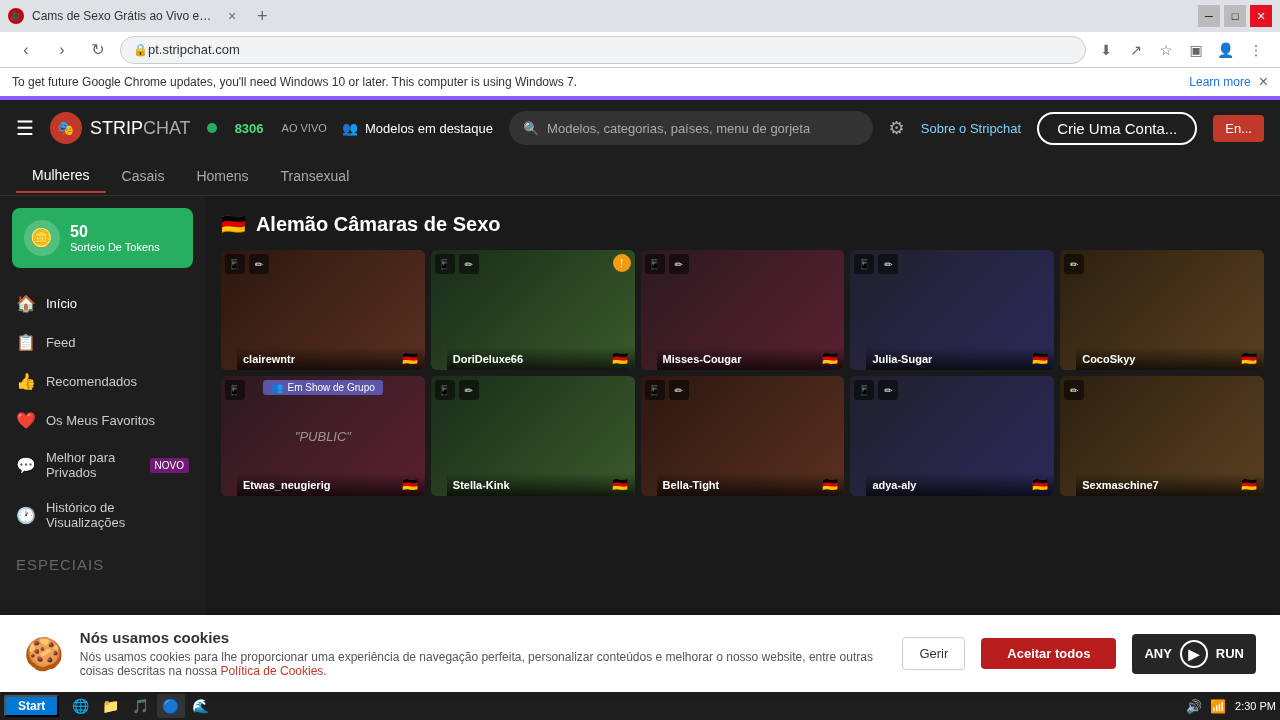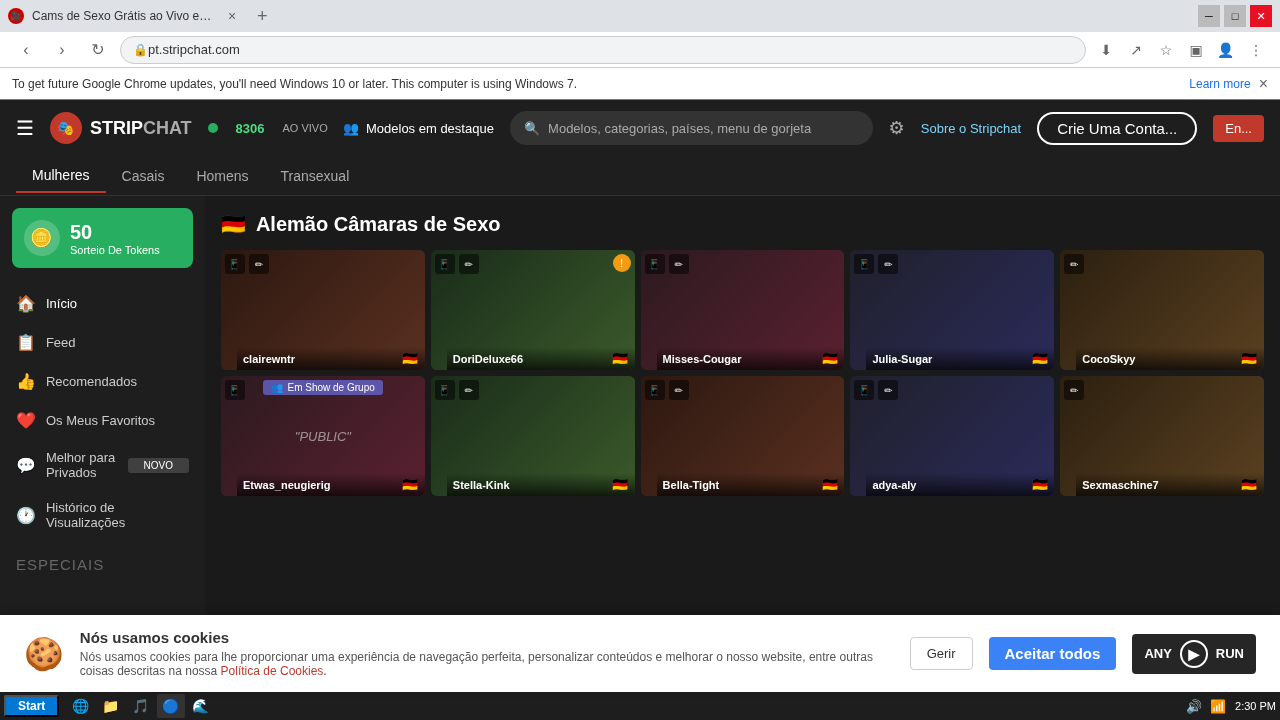--- a/index.html
+++ b/index.html
@@ -13,21 +13,21 @@
     .tab-favicon { width: 16px; height: 16px; background: #c00; border-radius: 50%; font-size: 9px; display: flex; align-items: center; justify-content: center; color: #fff; }
     .tab-close { margin-left: auto; cursor: pointer; color: #666; }
     .tab-new { width: 28px; height: 28px; display: flex; align-items: center; justify-content: center; color: #666; font-size: 18px; cursor: pointer; }
     .address-bar { background: #fff; height: 36px; display: flex; align-items: center; padding: 0 12px; gap: 8px; border-bottom: 1px solid #ccc; }
     .nav-btn { width: 28px; height: 28px; background: none; border: none; cursor: pointer; color: #666; font-size: 16px; display: flex; align-items: center; justify-content: center; border-radius: 50%; }
     .url-field { flex: 1; height: 28px; border: 1px solid #ccc; border-radius: 14px; padding: 0 12px; font-size: 13px; background: #f1f3f4; color: #333; display: flex; align-items: center; }
     .address-icons { display: flex; gap: 6px; align-items: center; }
     .addr-icon { width: 24px; height: 24px; display: flex; align-items: center; justify-content: center; color: #666; cursor: pointer; border-radius: 50%; font-size: 14px; }
 
     
-    .update-banner { background: #fff; height: 32px; display: flex; align-items: center; padding: 0 12px; font-size: 12px; color: #333; border-bottom: 1px solid #8b5cf6; }
+    .update-banner { background: #fff; height: 32px; display: flex; align-items: center; padding: 0 12px; font-size: 12px; color: #333; border-bottom: 4px solid #8b5cf6; }
     .update-banner a { color: #1a73e8; text-decoration: none; margin-left: auto; margin-right: 8px; }
     .banner-close { cursor: pointer; color: #666; font-size: 16px; }
 
     
     .site-header { background: #1e1e1e; height: 56px; display: flex; align-items: center; padding: 0 16px; gap: 16px; }
     .hamburger { color: #fff; font-size: 20px; cursor: pointer; }
     .logo { display: flex; align-items: center; gap: 8px; }
     .logo-icon { width: 32px; height: 32px; background: #c0392b; border-radius: 50%; display: flex; align-items: center; justify-content: center; color: #fff; font-size: 14px; }
     .live-count { display: flex; align-items: center; gap: 18px; color: #fff; font-size: 13px; }
     .live-dot { width: 10px; height: 10px; background: #27ae60; border-radius: 50%; }
@@ -47,21 +47,21 @@
     .main-layout { display: flex; height: calc(720px - 32px - 34px - 36px - 32px - 56px - 40px); background: #1a1a1a; }
 
     
     .sidebar { width: 205px; background: #1e1e1e; padding: 12px 0; flex-shrink: 0; overflow-y: auto; }
     .sidebar-token-box { margin: 0 12px 16px; background: #27ae60; border-radius: 8px; padding: 12px; display: flex; align-items: center; gap: 10px; cursor: pointer; }
     .token-icon { width: 36px; height: 36px; background: rgba(255,255,255,0.2); border-radius: 50%; display: flex; align-items: center; justify-content: center; font-size: 18px; }
     .sidebar-item { display: flex; align-items: center; gap: 10px; padding: 10px 16px; color: #ccc; cursor: pointer; font-size: 13px; }
     .sidebar-item.active { color: #fff; }
     .sidebar-item.active .si-icon { color: #c0392b; }
     .si-icon { font-size: 16px; color: #888; }
-    .novo-badge { background: #404040; color: #fff; font-size: 10px; padding: 2px 16px; border-radius: 3px; margin-left: auto; }
+    .novo-badge { background: #701a75; color: #fff; font-size: 10px; padding: 2px 5px; border-radius: 3px; margin-left: auto; }
     .sidebar-section { padding: 8px 16px; color: #666; font-size: 15px; text-transform: uppercase; letter-spacing: 1px; margin-top: 8px; }
 
     
     .content { flex: 1; overflow-y: auto; padding: 16px; }
     .section-header { display: flex; align-items: center; gap: 10px; margin-bottom: 14px; }
     .flag { font-size: 20px; }
     .section-title { color: #fff; font-size: 20px; font-weight: bold; }
 
     
     .cam-grid { display: grid; grid-template-columns: repeat(5, 1fr); gap: 6px; }
@@ -85,21 +85,21 @@
     .cam-bg-5 { background: linear-gradient(135deg, #2c2010, #5a4020); }
 
     
     .cookie-banner { position: fixed; bottom: 28px; left: 0; right: 0; background: #fff; padding: 14px 24px; display: flex; align-items: center; gap: 16px; z-index: 1000; box-shadow: 0 -2px 10px rgba(0,0,0,0.2); }
     .cookie-icon { font-size: 32px; }
     .cookie-text-area { flex: 1; }
     .cookie-title { font-size: 15px; font-weight: bold; color: #333; margin-bottom: 4px; }
     .cookie-desc { font-size: 12px; color: #555; }
     .cookie-link { color: #c0392b; text-decoration: none; }
     .cookie-btn-secondary { background: none; border: 1px solid #ccc; padding: 8px 16px; border-radius: 4px; cursor: pointer; font-size: 13px; color: #333; }
-    .cookie-btn-primary { background: #3b82f6; color: #fff; border: none; padding: 8px 16px; border-radius: 4px; cursor: pointer; font-size: 15px; font-weight: bold; }
+    .cookie-btn-primary { background: #b91c1c; color: #fff; border: none; padding: 8px 26px; border-radius: 4px; cursor: pointer; font-size: 13px; font-weight: bold; }
     .anyrun-logo { display: flex; align-items: center; gap: 8px; background: rgba(0,0,0,0.85); color: #fff; padding: 6px 12px; border-radius: 4px; font-size: 14px; font-weight: bold; }
     .anyrun-play { width: 28px; height: 28px; border: 2px solid #fff; border-radius: 50%; display: flex; align-items: center; justify-content: center; font-size: 14px; }
     .taskbar { position: fixed; bottom: 0; left: 0; right: 0; background: #1e1e1e; height: 28px; display: flex; align-items: center; padding: 0 4px; z-index: 998; }
     .taskbar-start { background: #0078d4; color: #fff; padding: 2px 12px; font-size: 12px; font-weight: bold; cursor: pointer; border-radius: 2px; }
     .taskbar-items { display: flex; align-items: center; gap: 2px; margin-left: 8px; }
     .taskbar-item { width: 28px; height: 24px; display: flex; align-items: center; justify-content: center; font-size: 14px; cursor: pointer; border-radius: 2px; }
     .taskbar-right { margin-left: auto; display: flex; align-items: center; gap: 8px; color: #fff; font-size: 11px; }
   </style>
 </head>
 <body>
@@ -139,21 +139,21 @@
     <span>To get future Google Chrome updates, you'll need Windows 10 or later. This computer is using Windows 7.</span>
     <a>Learn more</a>
     <span class="banner-close">×</span>
   </div>
 </div>
 
 <div class="site-header">
   <span class="hamburger">☰</span>
   <div class="logo">
     <div class="logo-icon">🎭</div>
-    <span style="color:#fff;font-size:18px;font-weight:bold;">
+    <span style="color:#fff;font-size:18px;font-weight:normal;">
       <span style="color:#fff;">STRIP</span><span style="color:#aaa;">CHAT</span>
     </span>
   </div>
   <div class="live-count">
     <span class="live-dot"></span>
     <span class="live-num">8306</span>
     <span style="color:#aaa;font-size:11px;">AO VIVO</span>
   </div>
   <div class="header-models">
     <span>👥</span>
@@ -185,21 +185,21 @@
     <span>Transexual</span>
   </div>
 </div>
 
 <div class="main-layout">
 
   <div class="sidebar">
     <div class="sidebar-token-box">
       <div class="token-icon">🪙</div>
       <div>
-        <div style="font-size:20px;font-weight:bold;color:#fff;">50</div>
+        <div style="font-size:16px;font-weight:bold;color:#fff;">50</div>
         <div style="font-size:11px;color:#fff;">Sorteio De Tokens</div>
       </div>
     </div>
 
     <div class="sidebar-item active">
       <span class="si-icon">🏠</span>
       <span>Início</span>
     </div>
     <div class="sidebar-item">
       <span class="si-icon">📋</span>

